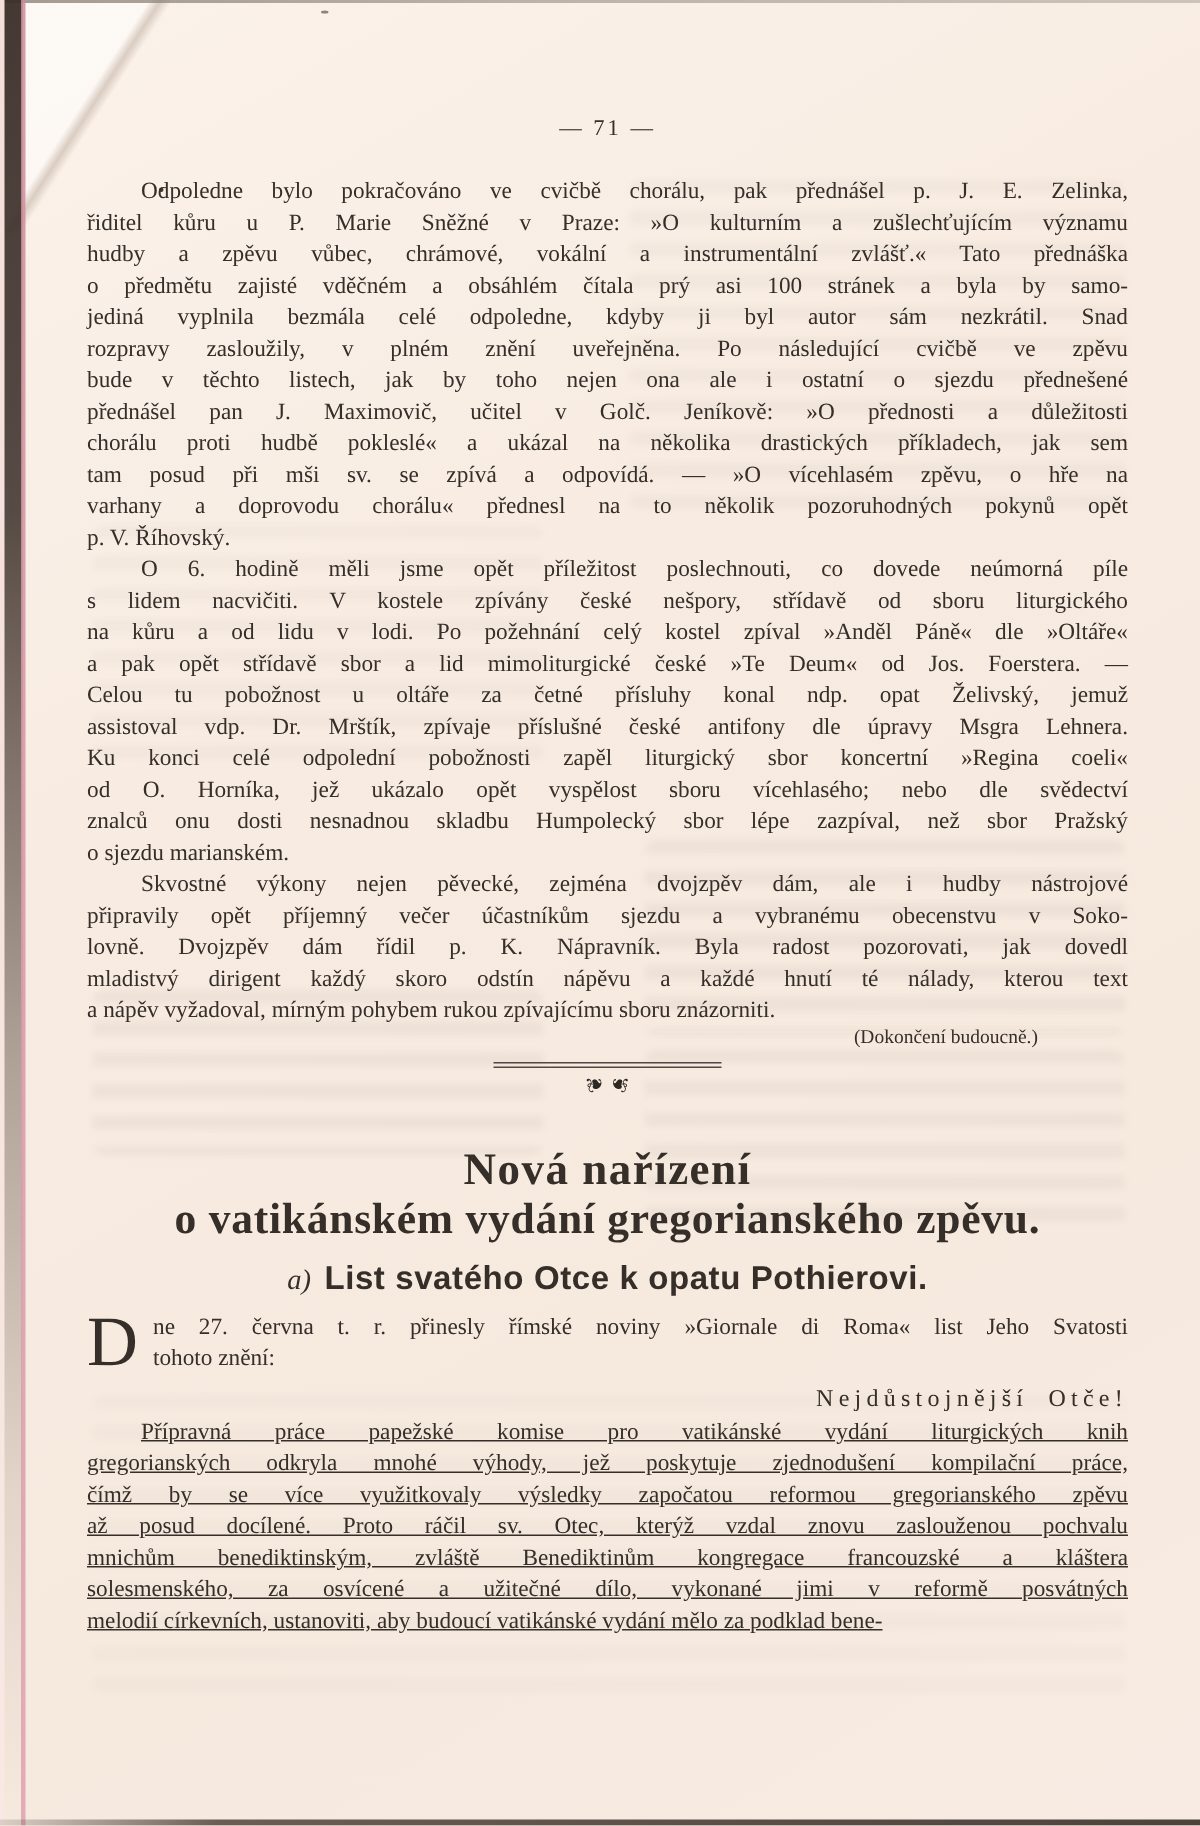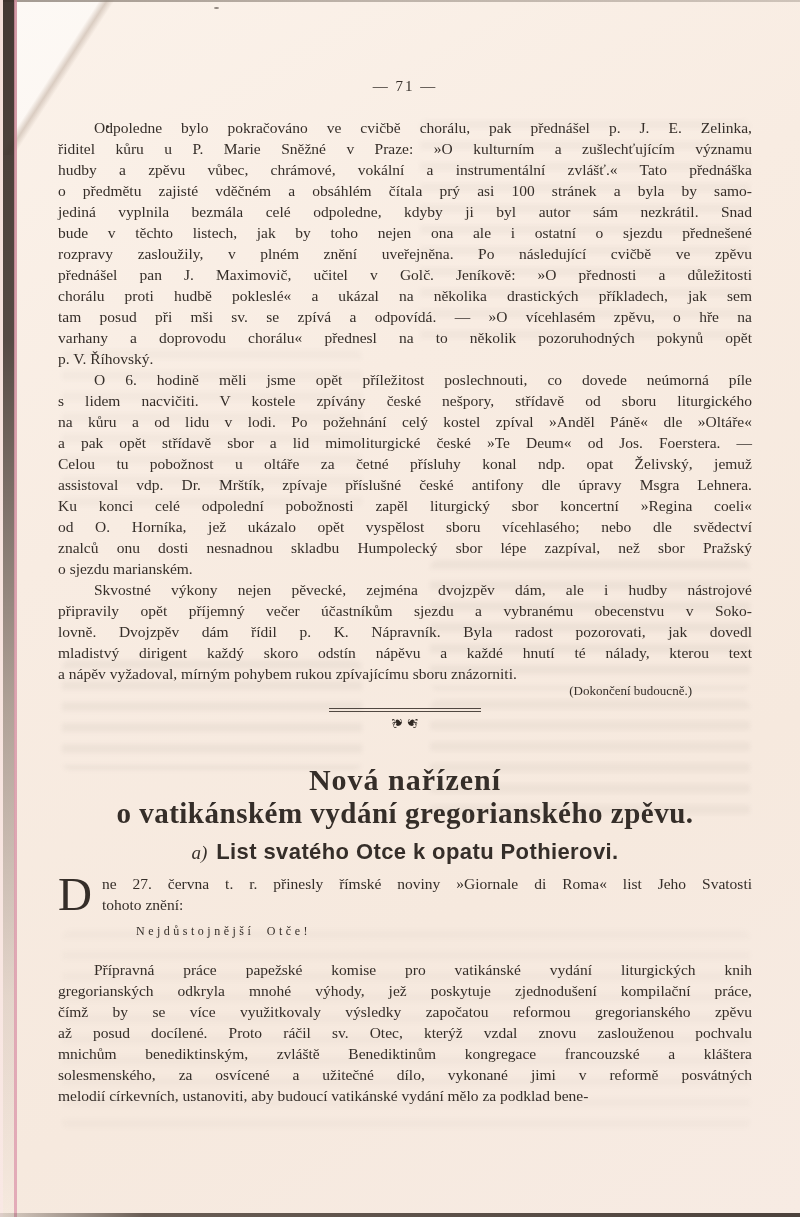--- a/index.html
+++ b/index.html
@@ -62,23 +62,23 @@
   .subhead-label { font-style:italic; margin-right:9px; }
   .subhead-title { font-family:"Liberation Sans","DejaVu Sans",sans-serif; font-weight:700; font-size:22px; letter-spacing:.4px; }
 
   .intro { position:relative; margin-top:7px; }
   .intro .jline { padding-left:44px; }
   .dropcap { position:absolute; left:0; top:1px; font-size:47px; line-height:41px; }
 
   .address { margin-top:2px; }
   .address > .jline:first-child { text-indent:24px; }
 
-  .salutation { margin-top:6px; padding-left:78px; letter-spacing:3.5px; word-spacing:6px; font-size:12px; }
+  .salutation { margin-top:6px; padding-left:78px; letter-spacing:3.5px; word-spacing:6px; font-size:16px;text-align:right; }
 
-  .body2 { margin-top:17px; }
+  .body2 { margin-top:1px;text-decoration:underline; }
 </style>
 </head>
 <body>
 
 <div class="scan-page">
 
   <div class="crease"></div>
   <div class="smudge" style="left:420px; top:120px; width:330px; height:230px; opacity:.35;"></div>
   <div class="smudge" style="left:62px; top:350px; width:300px; height:160px; opacity:.3;"></div>
   <div class="smudge" style="left:430px; top:560px; width:320px; height:130px; opacity:.5;"></div>
@@ -92,22 +92,22 @@
 
     <div class="page-number">— 71 —</div>
 
     <div>
       <div class="para p-indent article1">
           <div class="jline">Odpoledne bylo pokračováno ve cvičbě chorálu, pak přednášel p. J. E. Zelinka,</div>
           <div class="jline">řiditel kůru u P. Marie Sněžné v Praze: »O kulturním a zušlechťujícím významu</div>
           <div class="jline">hudby a zpěvu vůbec, chrámové, vokální a instrumentální zvlášť.« Tato přednáška</div>
           <div class="jline">o předmětu zajisté vděčném a obsáhlém čítala prý asi 100 stránek a byla by samo-</div>
           <div class="jline">jediná vyplnila bezmála celé odpoledne, kdyby ji byl autor sám nezkrátil. Snad</div>
+          <div class="jline">rozpravy zasloužily, v plném znění uveřejněna. Po následující cvičbě ve zpěvu</div>
           <div class="jline">bude v těchto listech, jak by toho nejen ona ale i ostatní o sjezdu přednešené</div>
-          <div class="jline">rozpravy zasloužily, v plném znění uveřejněna. Po následující cvičbě ve zpěvu</div>
           <div class="jline">přednášel pan J. Maximovič, učitel v Golč. Jeníkově: »O přednosti a důležitosti</div>
           <div class="jline">chorálu proti hudbě pokleslé« a ukázal na několika drastických příkladech, jak sem</div>
           <div class="jline">tam posud při mši sv. se zpívá a odpovídá. — »O vícehlasém zpěvu, o hře na</div>
           <div class="jline">varhany a doprovodu chorálu« přednesl na to několik pozoruhodných pokynů opět</div>
           <div class="jline jline-last">p. V. Říhovský.</div>
         </div>
       <div class="para p-indent">
           <div class="jline">O 6. hodině měli jsme opět příležitost poslechnouti, co dovede neúmorná píle</div>
           <div class="jline">s lidem nacvičiti. V kostele zpívány české nešpory, střídavě od sboru liturgického</div>
           <div class="jline">na kůru a od lidu v lodi. Po požehnání celý kostel zpíval »Anděl Páně« dle »Oltáře«</div>

